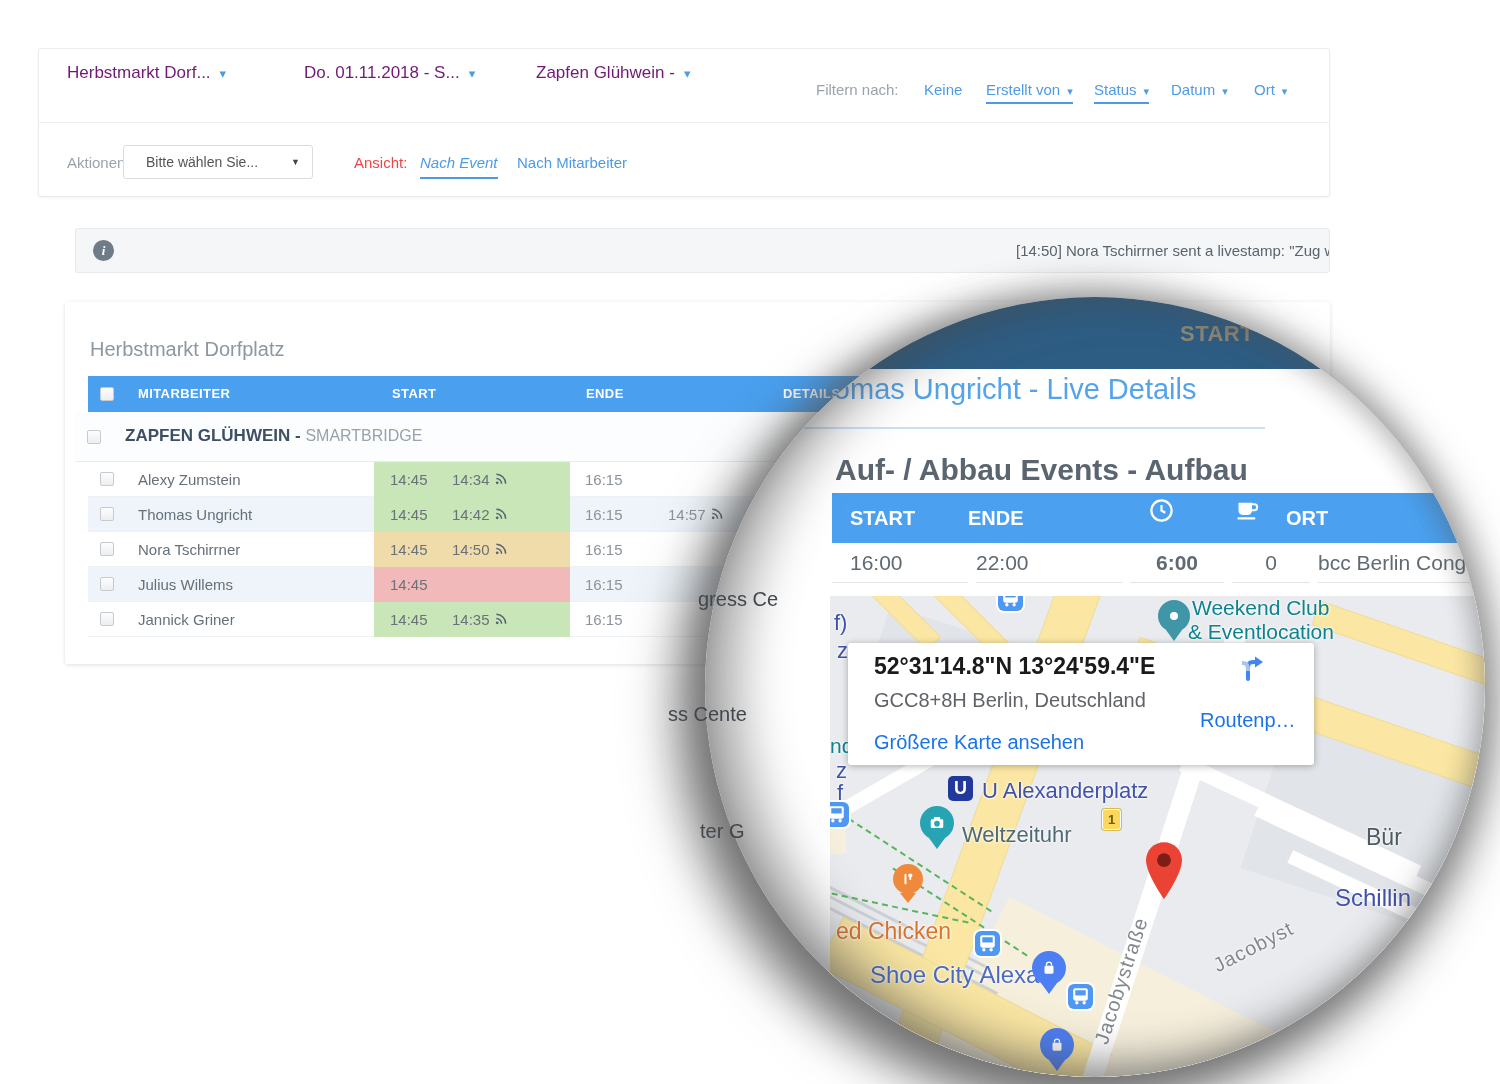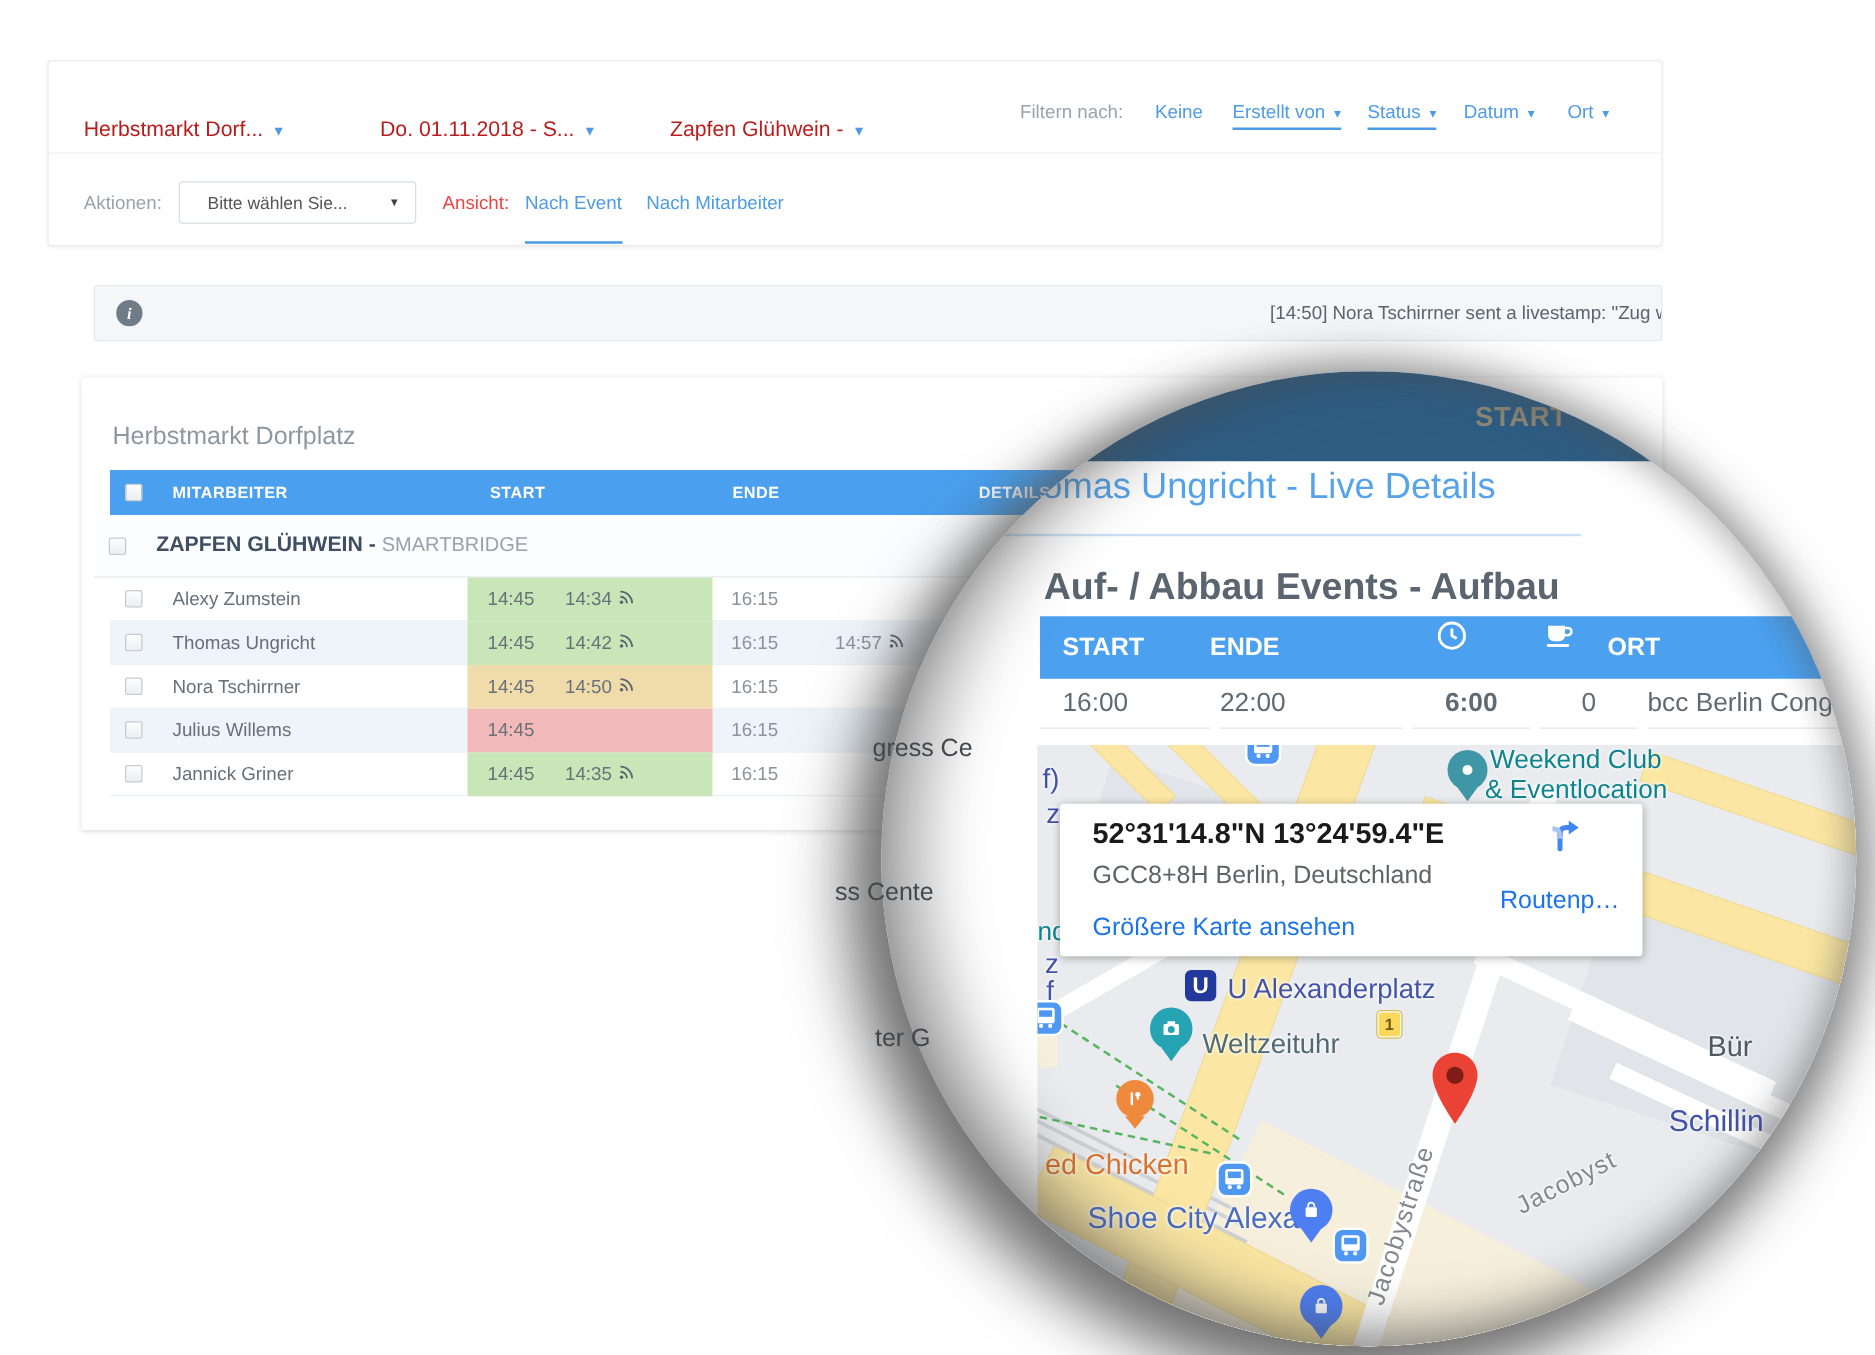--- a/index.html
+++ b/index.html
@@ -3,38 +3,38 @@
 <meta charset="utf-8">
 <style>
   * { margin:0; padding:0; box-sizing:border-box; }
   body { font-family:"Liberation Sans", sans-serif; background:#fff; }
   .page { position:relative; width:1500px; height:1084px; background:#fff; overflow:hidden; }
 
   
   .toolbar-panel { position:absolute; left:38px; top:48px; width:1292px; height:149px;
     background:#fff; border:1px solid #ececec; border-radius:3px; box-shadow:0 1px 3px rgba(0,0,0,.06); }
   .tb-divider { position:absolute; left:0; top:73px; width:100%; height:1px; background:#edf0f2; }
-  .dd { position:absolute; top:45px; font-size:17px; color:#b91c1c; cursor:pointer; white-space:nowrap; }
+  .dd { position:absolute; top:14px; font-size:17px; color:#701a75; cursor:pointer; white-space:nowrap; }
   .dd::after { content:"▾"; font-size:13px; margin-left:9px; color:#4d9be6; }
   .dd1 { left:28px; } .dd2 { left:265px; } .dd3 { left:497px; }
   .filter-label { position:absolute; top:32px; left:777px; font-size:15px; color:#9aa3ad; }
   .flt { position:absolute; top:32px; font-size:15px; color:#4d9be6; cursor:pointer; white-space:nowrap; }
   .flt.caret::after { content:"▾"; font-size:11px; margin-left:7px; }
   .flt.active { border-bottom:2px solid #4d9be6; padding-bottom:4px; }
   .f-none { left:885px; } .f-created { left:947px; } .f-status { left:1055px; }
   .f-date { left:1132px; } .f-ort { left:1215px; }
   .actions-label { position:absolute; top:105px; left:28px; font-size:15px; color:#9aa3ad; }
-  .select-box { position:absolute; top:96px; left:104px; width:190px; height:34px; background:#fff;
+  .select-box { position:absolute; top:96px; left:84px; width:190px; height:34px; background:#fff;
     border:1px solid #d9dde0; border-radius:3px; font-size:14px; color:#555; line-height:32px;
     padding-left:22px; cursor:pointer; }
   .select-box .select-caret { position:absolute; right:12px; top:0; font-size:9px; color:#444; }
   .select-box .select-caret::after { content:"▼"; }
   .view-label { position:absolute; top:105px; left:315px; font-size:15px; color:#ef4444; }
   .view-link { position:absolute; top:105px; font-size:15px; color:#4d9be6; cursor:pointer; }
-  .view-link.active { border-bottom:2px solid #4d9be6; padding-bottom:22px; }
+  .view-link.active { border-bottom:2px solid #4d9be6; padding-bottom:6px;font-style:italic; }
   .v-event { left:381px; } .v-emp { left:478px; }
 
   
   .info-bar { position:absolute; left:75px; top:228px; width:1255px; height:45px; background:#f4f6f7;
     border:1px solid #e7eaec; border-radius:3px; overflow:hidden; }
   .info-icon { position:absolute; left:17px; top:11px; width:21px; height:21px; border-radius:50%;
     background:#6f7b87; color:#fff; font-size:13px; font-weight:bold; text-align:center; line-height:21px;
     font-family:"Liberation Serif", serif; font-style:italic; }
   .msg { position:absolute; top:13px; font-size:15px; color:#5a646e; white-space:nowrap; }
   .msg-left { left:50px; } .msg-right { left:940px; }

